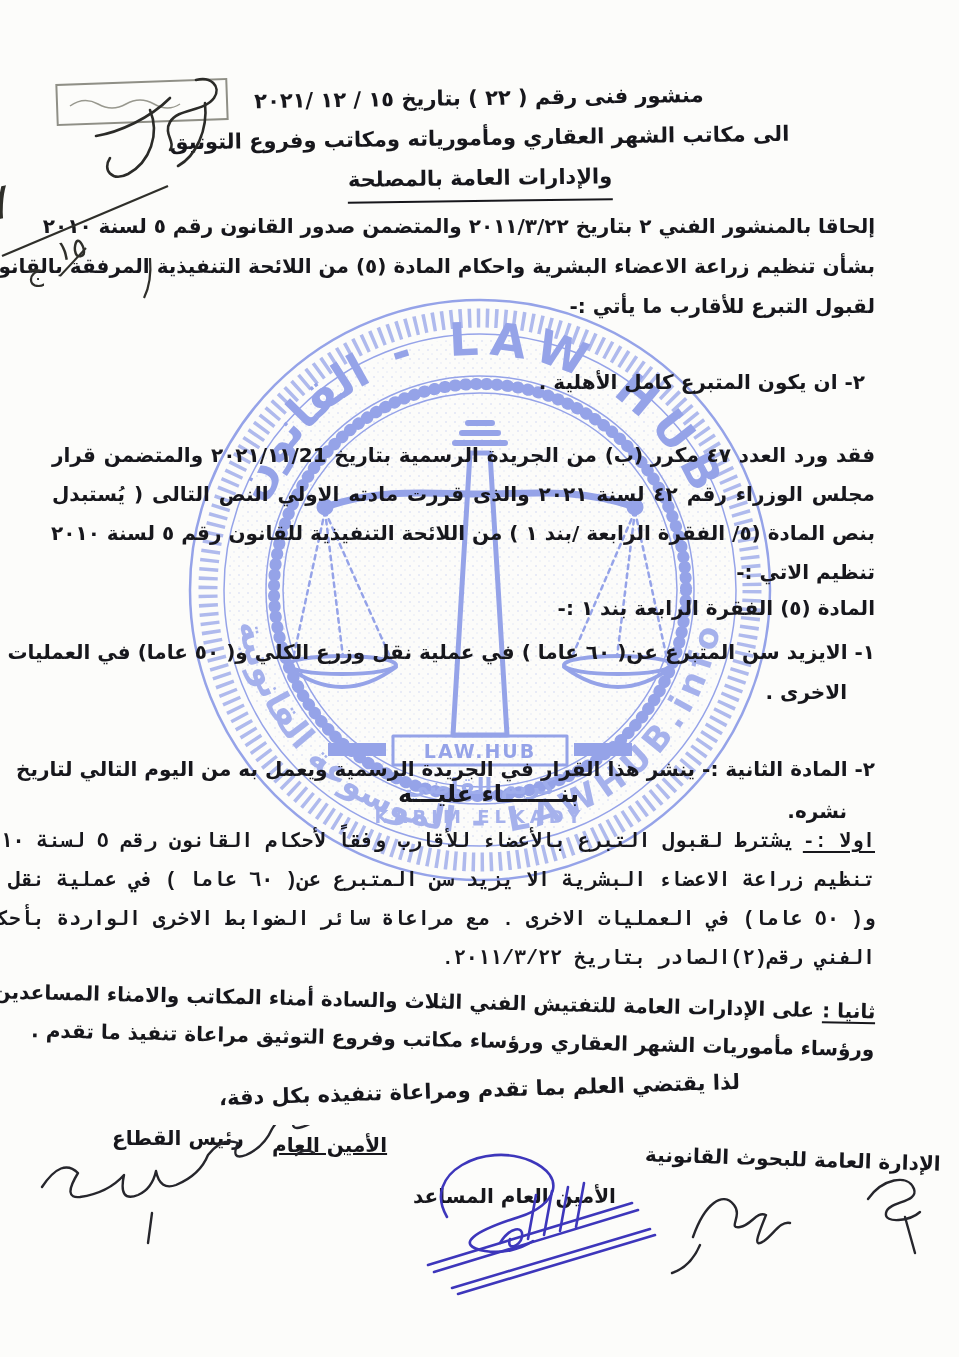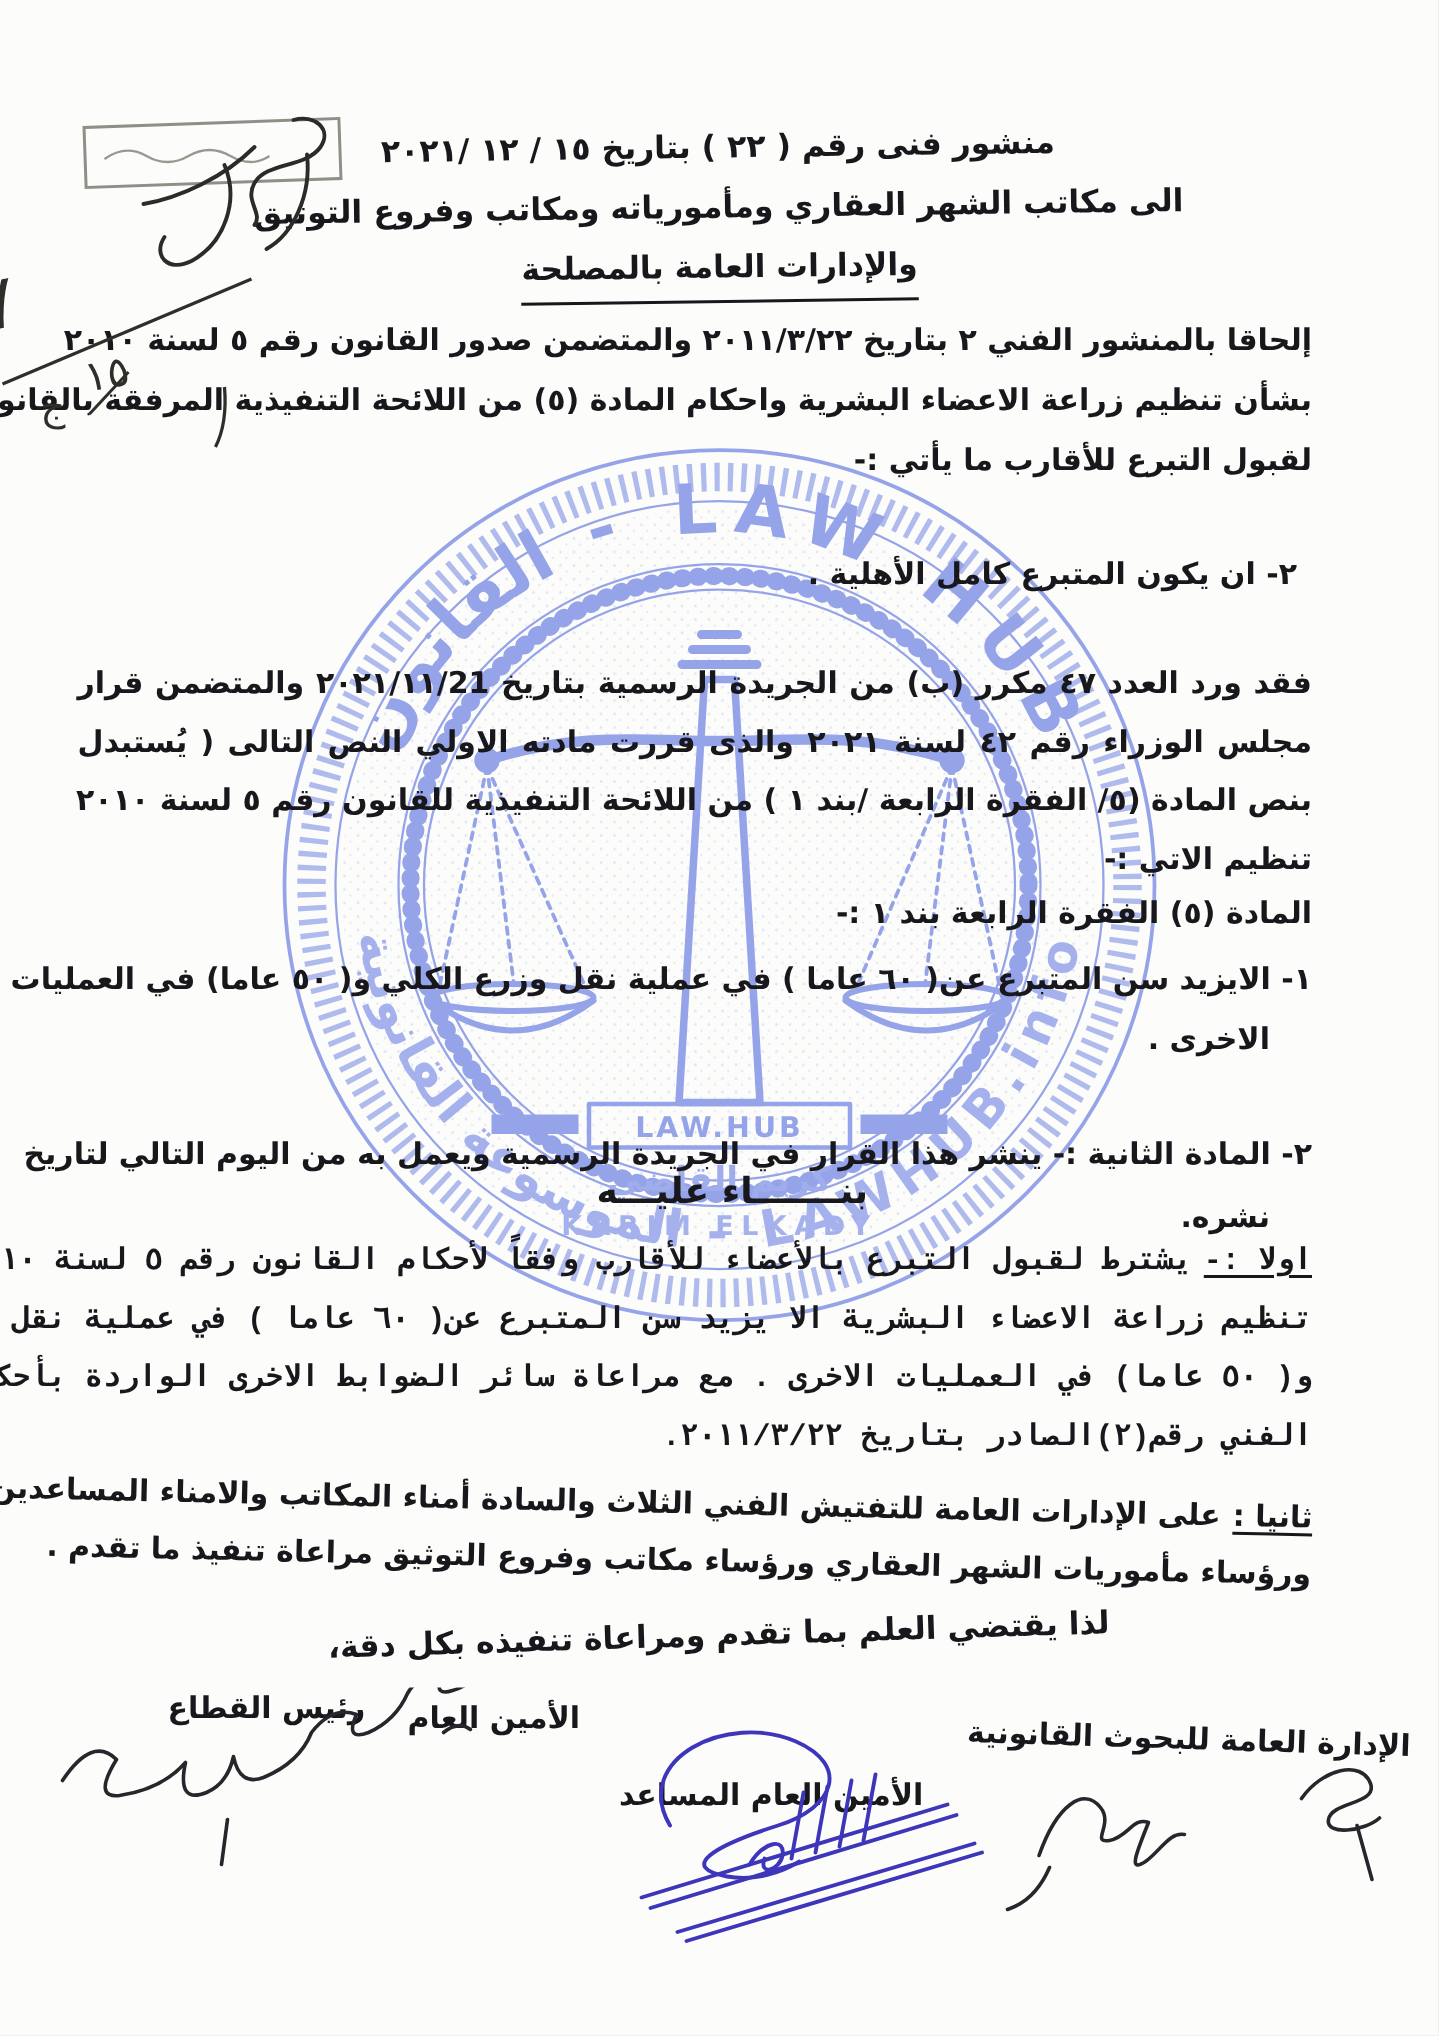--- a/index.html
+++ b/index.html
@@ -24,21 +24,21 @@
   .accord{position:absolute;top:780px;left:0;right:0;text-align:center;font-weight:bold;
           font-size:24px;z-index:4;letter-spacing:1px;margin-left:18px;}
   .p-first{top:822px;line-height:39px;font-family:Liberation Mono, monospace;}
   .p-second{top:983px;line-height:38px;transform:rotate(1.3deg);}
   .close{position:absolute;top:1078px;left:0;right:0;text-align:center;font-weight:bold;
          font-size:21px;transform:rotate(-1.8deg);z-index:4;}
   
   .sigt{position:absolute;font-weight:bold;font-size:20px;white-space:nowrap;z-index:4;}
   .sigt.t-research{right:18px;top:1147px;transform:rotate(1.8deg);}
   .sigt.t-assist{left:413px;top:1184px;}
-  .sigt.t-general{left:272px;top:1133px;}
+  .sigt.t-general{left:272px;top:1133px;text-decoration:underline;}
   .sigt.t-sector{left:112px;top:1126px;}
   
   .wm{position:absolute;left:165px;top:275px;z-index:1;opacity:0.85;}
   .anno{position:absolute;left:0;top:58px;z-index:5;}
   .sigs{position:absolute;left:0;top:1125px;z-index:5;}
   .wm text{font-family:"DejaVu Sans",sans-serif;}
 </style>
 </head>
 <body>
 

